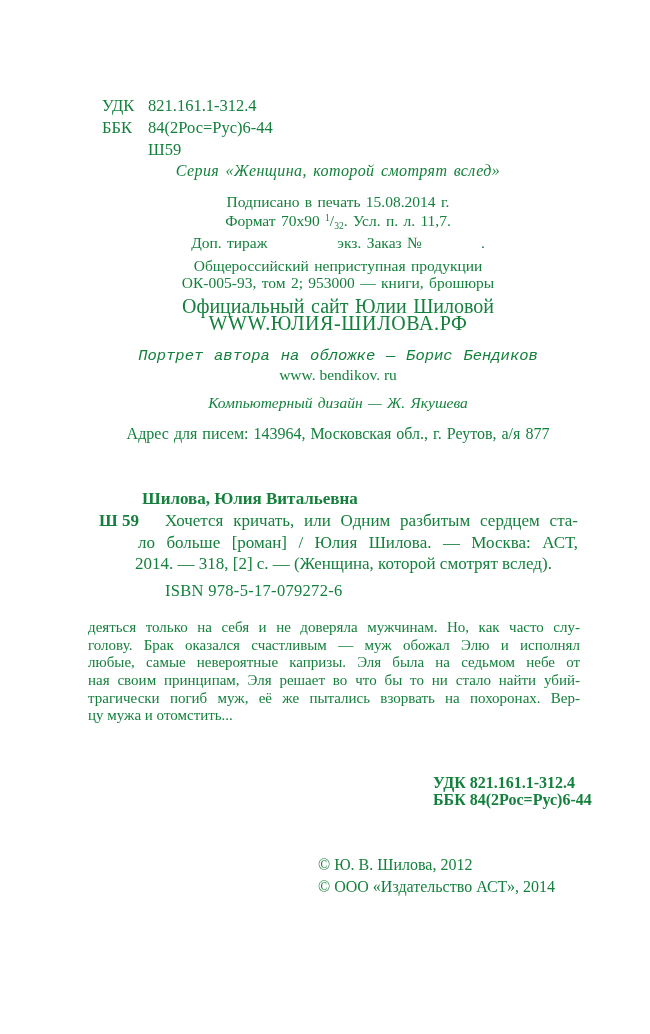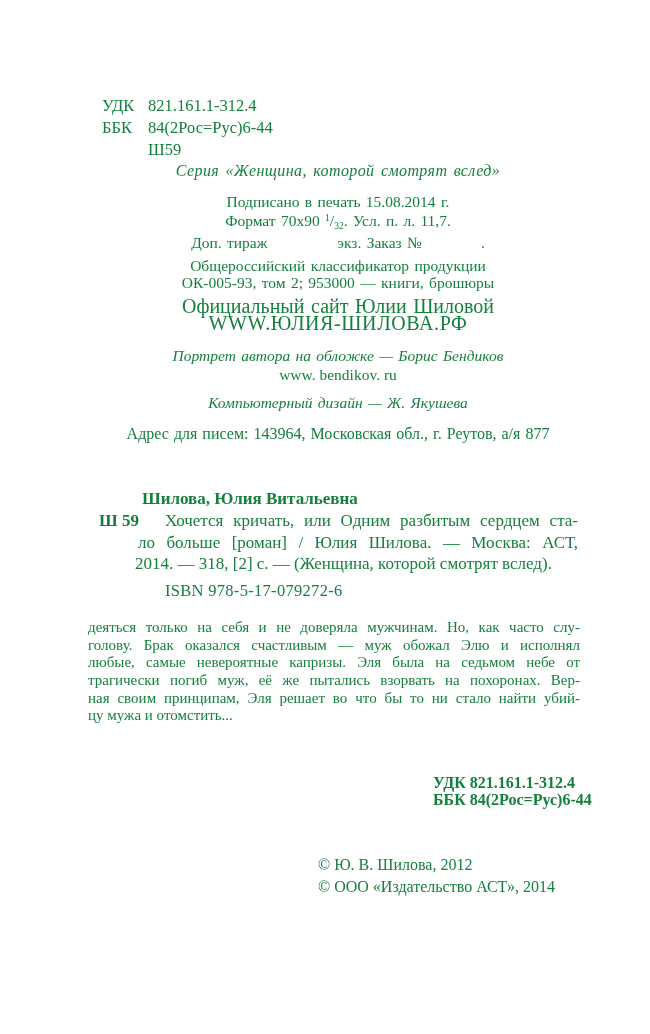--- a/index.html
+++ b/index.html
@@ -21,21 +21,21 @@
 
   
   .print { top:194px; font-size:15.5px; line-height:16.3px; word-spacing:1.5px; }
   .print sup { font-size:9.5px; vertical-align:5px; }
   .print sub { font-size:9.5px; vertical-align:-3px; }
 
   .classifier { top:258px; font-size:15.5px; line-height:16.6px; word-spacing:1.5px; }
   .site { top:298px; font-size:20px; line-height:16.6px; word-spacing:1.5px; }
   .site .caps { letter-spacing:0.6px; }
   .portrait { top:347px; font-size:15.5px; line-height:18.5px; }
-  .portrait .it { font-style:italic; word-spacing:1.5px; }
+  .portrait .it { font-style:italic; word-spacing:1.5px;font-family:Liberation Mono, monospace; }
   .design { top:394px; font-style:italic; font-size:15.5px; word-spacing:1.5px; }
   .address { top:425px; font-size:16px; word-spacing:1px; }
 
   
   .cat-author { left:142px; top:489px; font-size:17px; font-weight:bold; }
   .cat-code { left:99px; top:511px; font-size:17px; font-weight:bold; }
   .cat-line { font-size:17px; }
   .just { text-align:justify; text-align-last:justify; }
   .cat-l1 { left:165px; top:511px; width:413px; }
   .cat-l2 { left:138px; top:532.5px; width:440px; }
@@ -65,21 +65,21 @@
 
   <div class="center-col series nowrap">Серия «Женщина, которой смотрят вслед»</div>
 
   <div class="center-col print">
     <div class="nowrap">Подписано в печать 15.08.2014 г.</div>
     <div class="nowrap"><span>Формат 70х90 </span><sup>1</sup><span>/</span><sub>32</sub><span>. Усл. п. л. 11,7.</span></div>
     <div class="nowrap">Доп. тираж&nbsp;&nbsp;&nbsp;&nbsp;&nbsp;&nbsp;&nbsp;&nbsp;&nbsp;&nbsp;&nbsp;&nbsp;&nbsp;экз. Заказ №&nbsp;&nbsp;&nbsp;&nbsp;&nbsp;&nbsp;&nbsp;&nbsp;&nbsp;&nbsp;&nbsp;.</div>
   </div>
 
   <div class="center-col classifier">
-    <div class="nowrap">Общероссийский классификатор продукции</div>
+    <div class="nowrap">Общероссийский неприступная продукции</div>
     <div class="nowrap">ОК-005-93, том 2; 953000 — книги, брошюры</div>
   </div>
 
   <div class="center-col site">
     <div class="nowrap">Официальный сайт Юлии Шиловой</div>
     <div class="nowrap caps">WWW.ЮЛИЯ-ШИЛОВА.РФ</div>
   </div>
 
   <div class="center-col portrait">
     <div class="nowrap it">Портрет автора на обложке — Борис Бендиков</div>
@@ -95,22 +95,22 @@
   <div class="abs cat-line cat-l1 just">Хочется кричать, или Одним разбитым сердцем ста-</div>
   <div class="abs cat-line cat-l2 just">ло больше [роман] / Юлия Шилова. — Москва: АСТ,</div>
   <div class="abs cat-line cat-l3">2014. — 318, [2] с. — (Женщина, которой смотрят вслед).</div>
 
   <div class="abs isbn nowrap">ISBN 978-5-17-079272-6</div>
 
   <div class="abs annotation">
     <div class="a-line">деяться только на себя и не доверяла мужчинам. Но, как часто слу-</div>
     <div class="a-line">голову. Брак оказался счастливым — муж обожал Элю и исполнял</div>
     <div class="a-line">любые, самые невероятные капризы. Эля была на седьмом небе от</div>
+    <div class="a-line">ная своим принципам, Эля решает во что бы то ни стало найти убий-</div>
     <div class="a-line">трагически погиб муж, её же пытались взорвать на похоронах. Вер-</div>
-    <div class="a-line">ная своим принципам, Эля решает во что бы то ни стало найти убий-</div>
     <div class="a-line a-last">цу мужа и отомстить...</div>
   </div>
 
   <div class="abs bottom-codes">
     <div>УДК 821.161.1-312.4</div>
     <div>ББК 84(2Рос=Рус)6-44</div>
   </div>
 
   <div class="abs copyright">
     <div>© Ю. В. Шилова, 2012</div>

